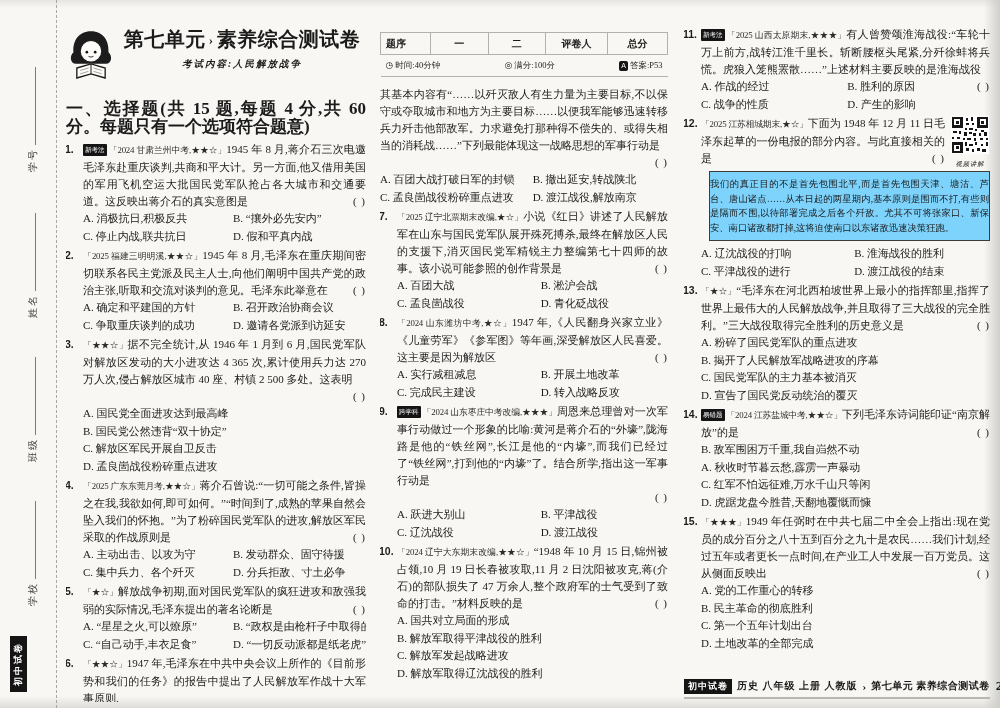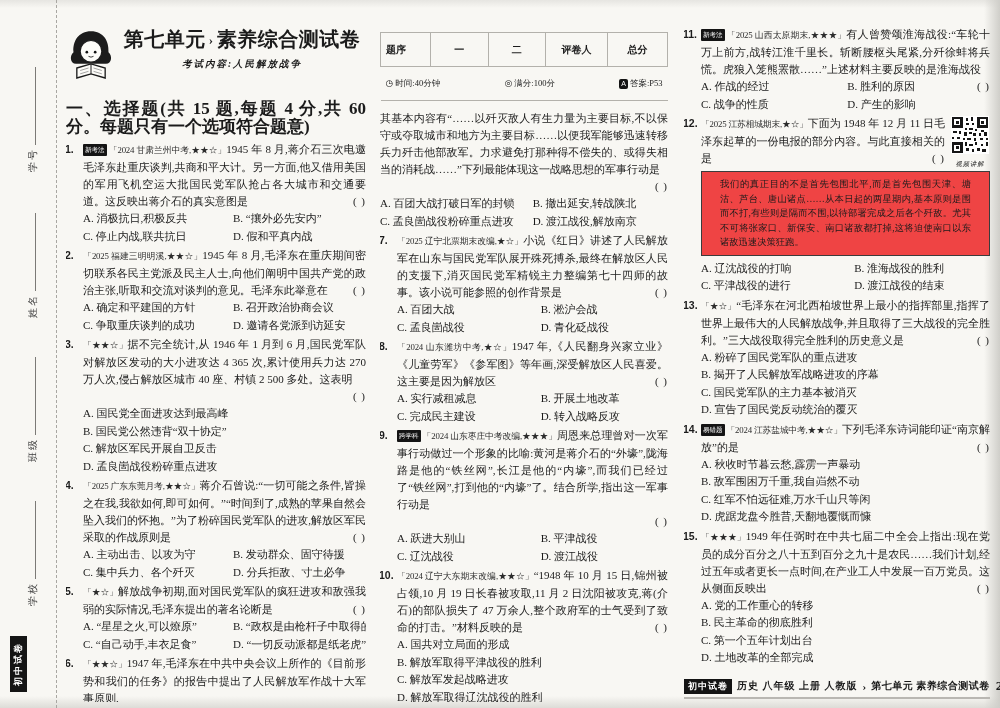--- a/index.html
+++ b/index.html
@@ -34,40 +34,40 @@
   .header{display:flex;align-items:flex-start;margin-bottom:4px;}
   .mascot{flex:0 0 52px;margin-top:2px;}
   .title-wrap{flex:1;text-align:center;}
   .main-title{font-size:20px;font-weight:bold;white-space:nowrap;letter-spacing:.5px;}
   .main-title .sep{font-size:13px;margin:0 3px;vertical-align:2px;}
   .subtitle{font-size:9.5px;font-weight:bold;font-style:italic;margin-top:5px;letter-spacing:2px;}
   .section-heading{font-weight:bold;font-size:17px;line-height:18px;margin:8px 0 5px 0;text-align:justify;}
   
   .stable{width:100%;border-collapse:collapse;margin-bottom:9px;table-layout:fixed;}
   .stable td{border:1px solid #b3b1ab;font-size:10px;font-weight:bold;text-align:left;
-    padding:8px 5px;height:17px;}
+    padding:2px 5px;height:17px;}
   .stable tr.meta td{border-left:none;border-right:none;font-weight:normal;}
   .meta-flex{display:flex;justify-content:space-between;font-size:8.5px;align-items:center;}
   .micon{font-size:9px;margin-right:2px;}
   .abadge{display:inline-block;background:#141414;color:#fff;font-size:7px;line-height:8px;
     padding:1px 2px;border-radius:2px;margin-right:2px;font-family:"Liberation Sans",sans-serif;}
   
   .q{position:relative;padding-left:17px;margin-bottom:2px;font-size:11px;line-height:17px;text-align:justify;}
   .q.cont{padding-left:0;}
   .qnum{position:absolute;left:-1px;top:0;font-weight:bold;font-family:"Liberation Sans",sans-serif;font-size:10.5px;}
   .src{font-size:8.8px;color:#2c2c2c;letter-spacing:-.2px;}
   .badge{display:inline-block;background:#141414;color:#fff;font-size:6.5px;line-height:8px;
     padding:2px 2px;margin-right:2px;vertical-align:1px;border-radius:1px;
     font-family:"Liberation Sans",sans-serif;letter-spacing:0;}
   .paren{float:right;letter-spacing:1px;}
   .paren-line{text-align:right;letter-spacing:1px;}
   .opts{margin-top:0;}
   .opts.cols2{display:grid;grid-template-columns:53% 47%;}
   .opt{line-height:17.5px;white-space:nowrap;overflow:hidden;}
-  .telegram-box{border:1.5px solid #3c3c3c;background:#ef4444;padding:5px 18px;margin:4px 0 4px 0;
+  .telegram-box{border:1.5px solid #3c3c3c;background:#7dd3fc;padding:5px 0;margin:4px 0 4px 8px;
     font-size:9.3px;line-height:14.5px;text-align:justify;}
   .qr{float:right;width:40px;margin:1px 0 2px 5px;text-align:center;}
   .qr svg{display:block;margin:0 auto;}
   .qr .lbl{display:block;font-size:6.3px;letter-spacing:1px;color:#222;margin-top:1px;font-style:italic;}
   
   .footer{position:absolute;left:684px;width:306px;bottom:9px;display:flex;align-items:center;
     font-weight:bold;font-size:10px;white-space:nowrap;border-bottom:2px solid #b9b7b2;padding-bottom:3px;}
   .fbadge{background:#141414;color:#fff;font-size:9px;padding:1px 4px;margin-right:5px;letter-spacing:1px;}
   .fseries{letter-spacing:1px;}
   .fsep{font-size:11px;margin:0 5px;}
@@ -320,22 +320,22 @@
           <div class="opt">A. 粉碎了国民党军队的重点进攻</div>
           <div class="opt">B. 揭开了人民解放军战略进攻的序幕</div>
           <div class="opt">C. 国民党军队的主力基本被消灭</div>
           <div class="opt">D. 宣告了国民党反动统治的覆灭</div>
         </div>
       </div>
       <div class="q">
         <span class="qnum">14.</span>
         <div class="qbody"><span class="badge">易错题</span><span class="src">「2024 江苏盐城中考,★★☆」</span><span class="qtext">下列毛泽东诗词能印证“南京解放”的是</span><span class="paren">(      )</span></div>
         <div class="opts">
+          <div class="opt">B. 敌军围困万千重,我自岿然不动</div>
           <div class="opt">A. 秋收时节暮云愁,霹雳一声暴动</div>
-          <div class="opt">B. 敌军围困万千重,我自岿然不动</div>
           <div class="opt">C. 红军不怕远征难,万水千山只等闲</div>
           <div class="opt">D. 虎踞龙盘今胜昔,天翻地覆慨而慷</div>
         </div>
       </div>
       <div class="q">
         <span class="qnum">15.</span>
         <div class="qbody"><span class="src">「★★★」</span><span class="qtext">1949 年任弼时在中共七届二中全会上指出:现在党员的成分百分之八十五到百分之九十是农民……我们计划,经过五年或者更长一点时间,在产业工人中发展一百万党员。这从侧面反映出</span><span class="paren">(      )</span></div>
         <div class="opts">
           <div class="opt">A. 党的工作重心的转移</div>
           <div class="opt">B. 民主革命的彻底胜利</div>

